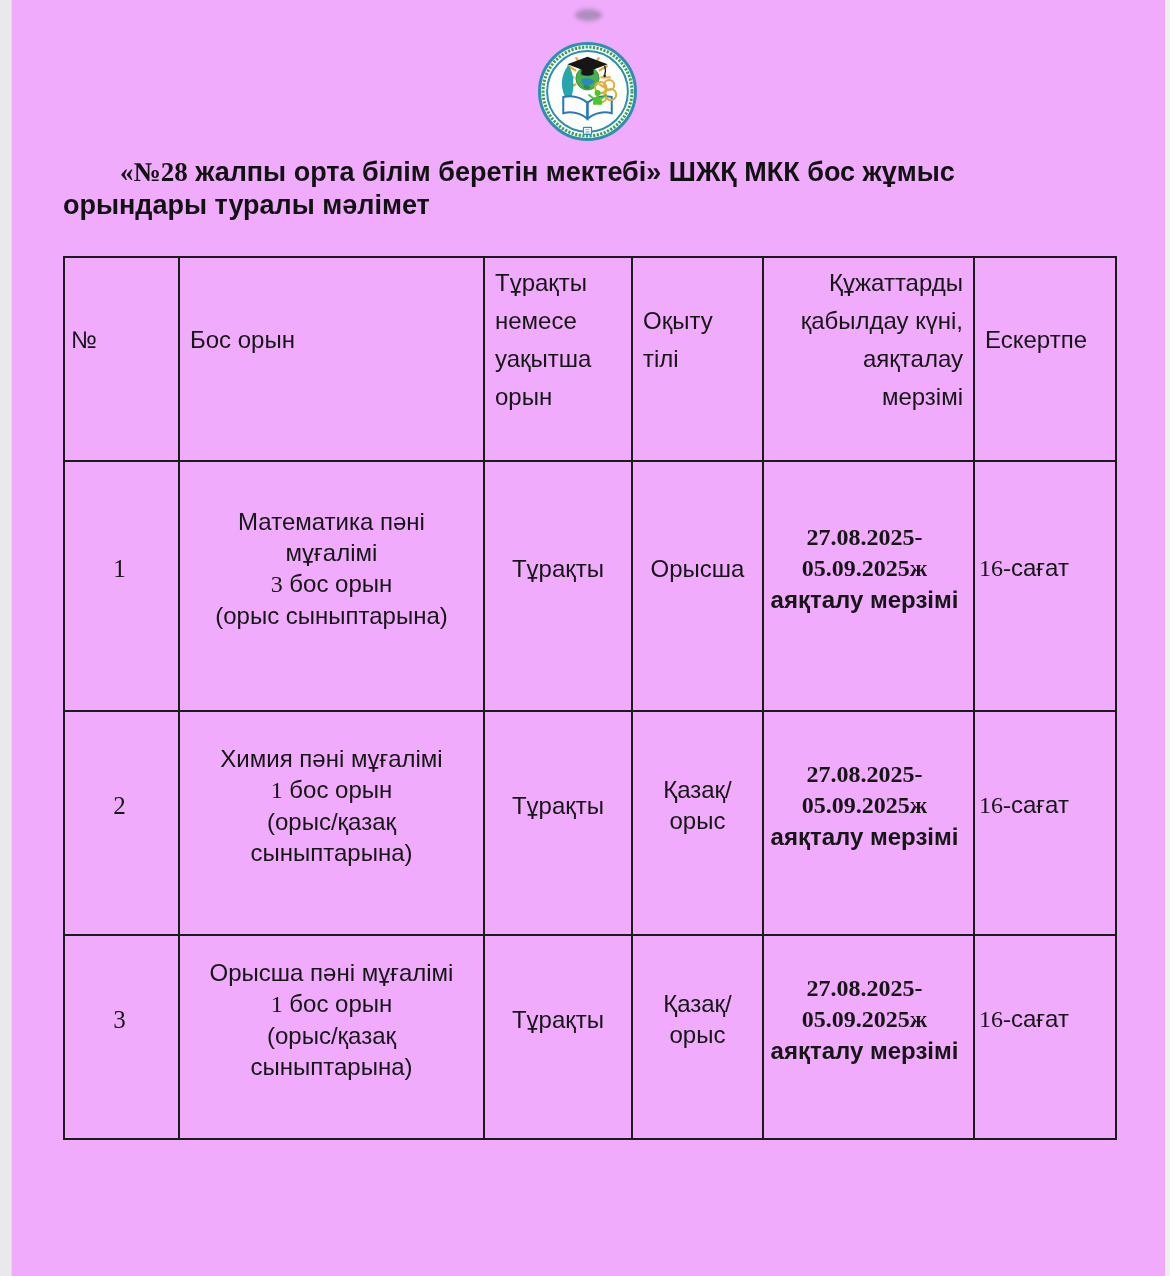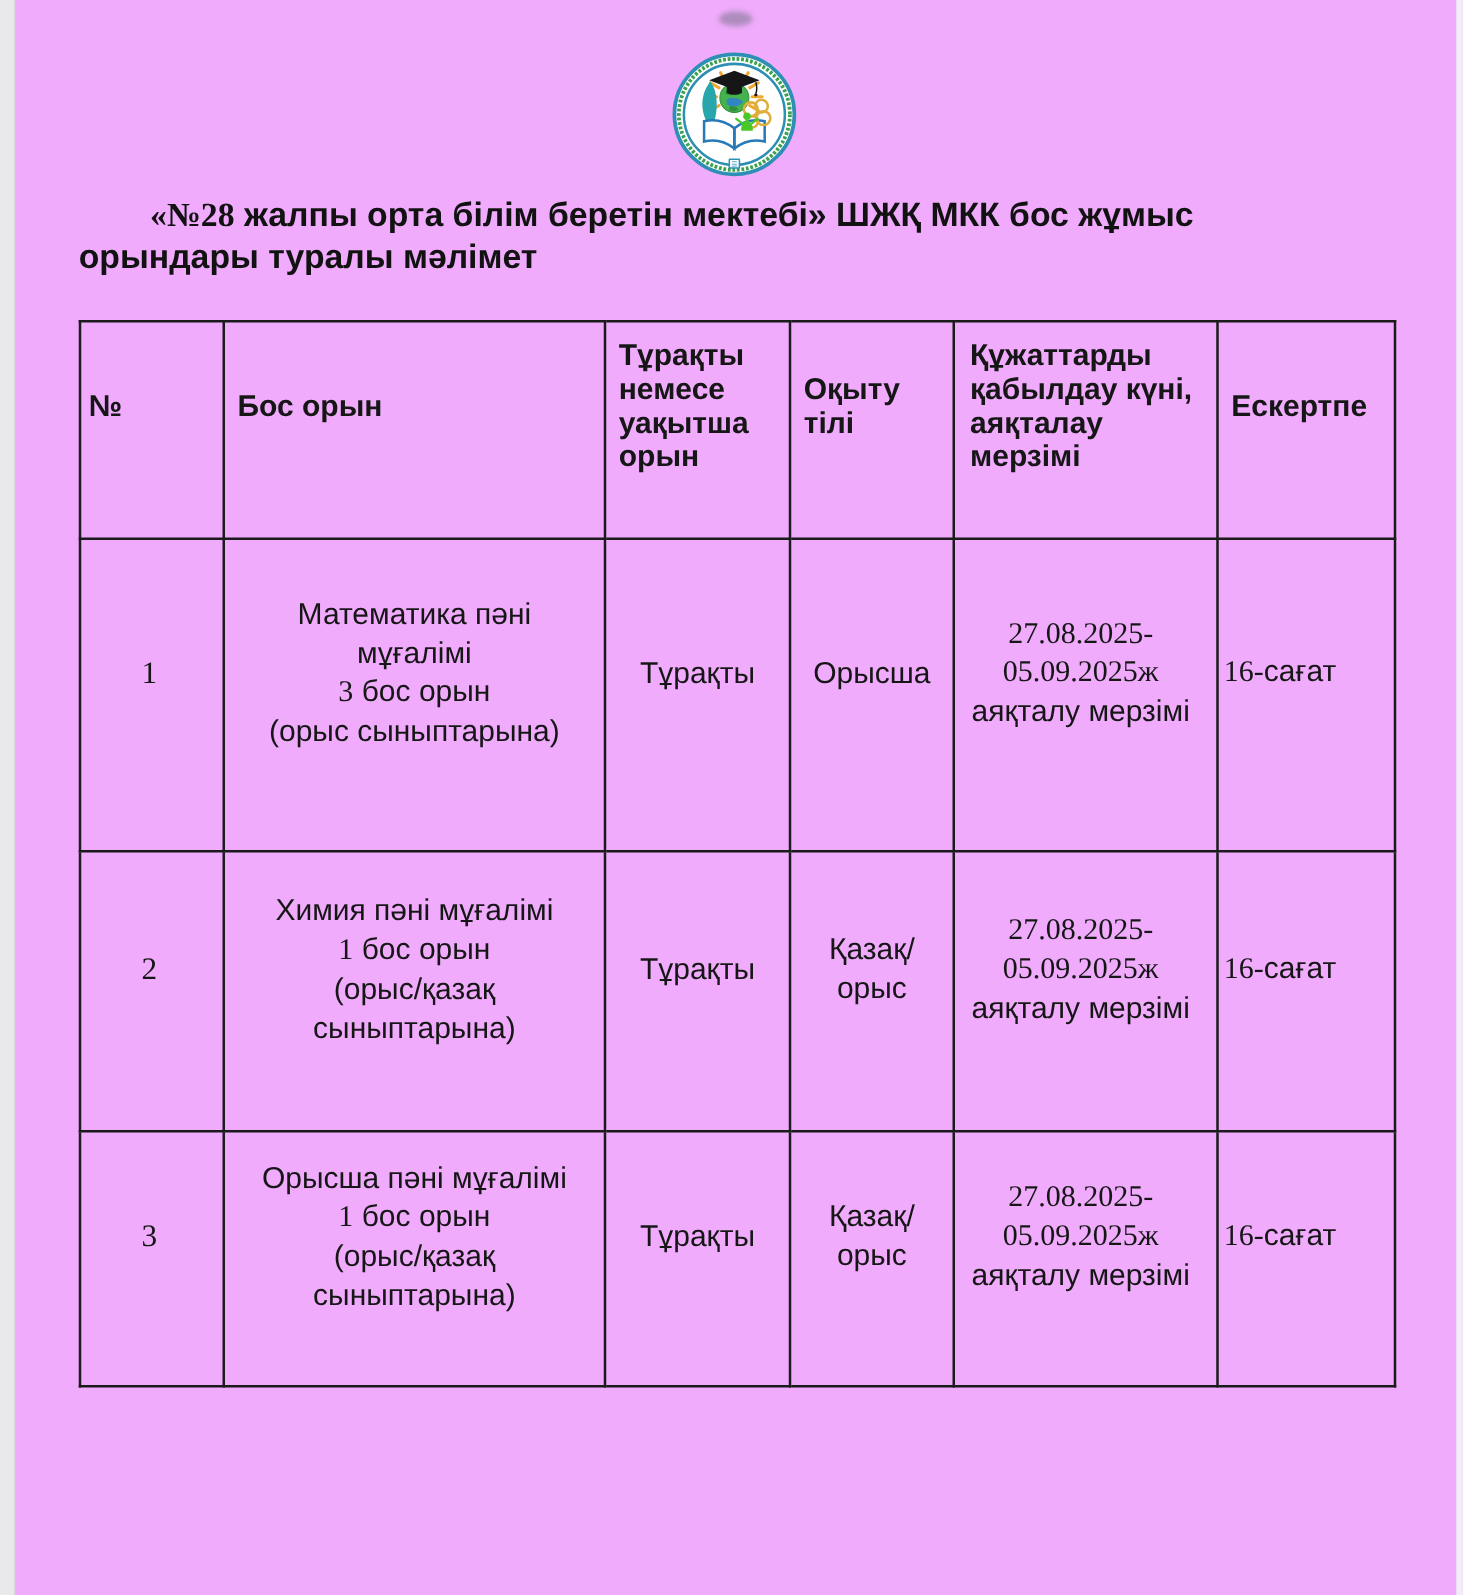--- a/index.html
+++ b/index.html
@@ -30,32 +30,32 @@
   .serif { font-family:"Liberation Serif","DejaVu Serif",serif; }
   .vac-table {
     position:absolute; left:63px; top:256px;
     border-collapse:collapse; table-layout:fixed;
   }
   .vac-table th, .vac-table td {
     border:2px solid #1b1b1b; overflow:hidden;
     font-size:24px; text-align:left;
   }
   .vac-table th {
-    font-weight:bold; line-height:27px; vertical-align:middle;
+    font-weight:normal; line-height:38px; vertical-align:middle;
     padding:6px 10px 44px 10px;
   }
   .vac-table td {
     font-weight:normal; line-height:31px; vertical-align:middle;
     padding:8px 10px 44px 10px;
     text-align:center;
   }
   td.col-num { padding-left:6px; font-family:"Liberation Serif","DejaVu Serif",serif; font-size:25px; }
   th.col-num { padding-left:6px; }
-  td.col-dates { padding-left:2px; }
-  th.col-dates { padding-left:12px; }
+  td.col-dates { padding-left:2px;font-weight:bold; }
+  th.col-dates { padding-left:12px;text-align:right; }
   td.col-note { text-align:left; padding-left:4px; padding-right:20px; }
   .par + .par { }
   .dates-serif { font-family:"Liberation Serif","DejaVu Serif",serif; display:block; }
   .dates-note { display:block; }
 </style>
 </head>
 <body>
 
 <div class="page">
   <div class="edge-left"></div>

